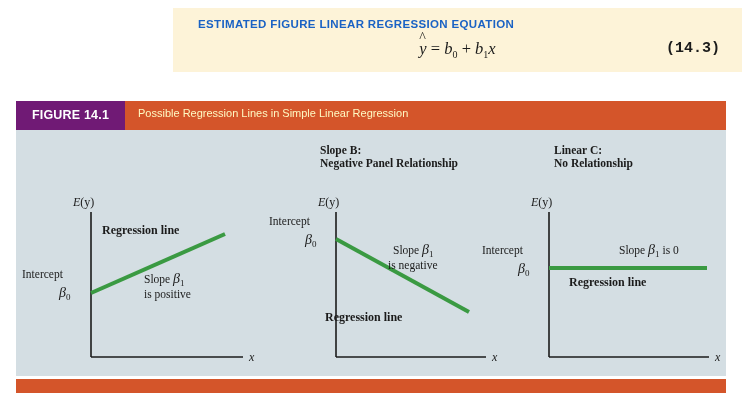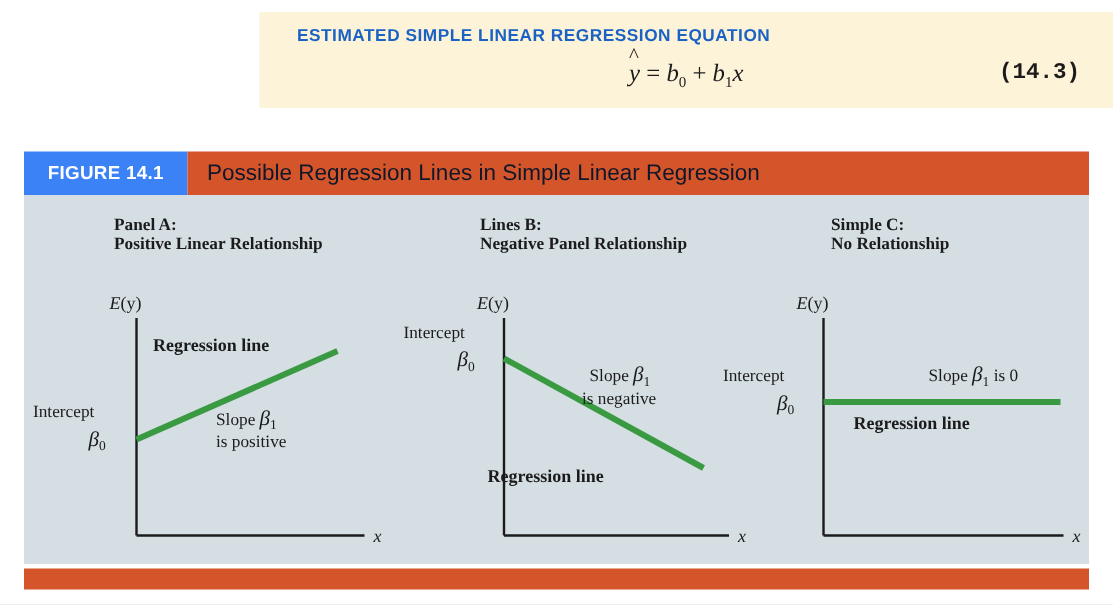--- a/index.html
+++ b/index.html
@@ -49,38 +49,38 @@
     color:#1b1b1b;
     white-space:nowrap;
   }
 
   
   #figure-header{
     position:absolute;left:16px;top:101px;width:710px;height:29px;
   }
   #figure-tag{
     position:absolute;left:0;top:0;width:109px;height:39px;
-    background:#3b82f6;
+    background:#701a75;
   }
   #figure-tag span{
     position:absolute;left:0;right:0;top:7px;
     text-align:center;
     font-family:"Liberation Sans", sans-serif;
     font-weight:bold;font-size:12.5px;
     color:#ffffff;letter-spacing:.2px;
   }
   #figure-titlebar{
     position:absolute;left:109px;top:0;right:0;height:29px;
     background:#d4552a;
   }
   #figure-titlebar span{
     position:absolute;left:13px;top:6px;
     font-family:"Liberation Sans", sans-serif;
-    font-size:15px;
-    color:#0f172a;
+    font-size:11px;
+    color:#fef9c3;
     white-space:nowrap;
   }
 
   
   #figure-body{
     position:absolute;left:16px;top:130px;width:710px;height:246px;
     background:#d4dee3;
   }
   #figure-footer{
     position:absolute;left:16px;top:379px;width:710px;height:14px;
@@ -122,21 +122,21 @@
     font-size:14px;
     font-style:italic;
     fill:#1b1b1b;
   }
   .sub{font-size:9px;font-style:normal;}
 </style>
 </head>
 <body>
 
 <div id="equation-box">
-  <div id="equation-title">ESTIMATED SIMPLE LINEAR REGRESSION EQUATION</div>
+  <div id="equation-title">ESTIMATED FIGURE LINEAR REGRESSION EQUATION</div>
 
   <div id="equation-formula">
     <span class="hatwrap"><span class="hat">^</span><span>y</span></span>
     <span>=</span>
     <span class="it">b</span><sub>0</sub>
     <span>+</span>
     <span class="it">b</span><sub>1</sub><span class="it">x</span>
   </div>
 
   <div id="equation-number">(14.3)</div>
@@ -147,24 +147,20 @@
     <span>FIGURE 14.1</span>
   </div>
   <div id="figure-titlebar">
     <span>Possible Regression Lines in Simple Linear Regression</span>
   </div>
 </div>
 
 <div id="figure-body">
 
   <div class="panel" style="left:0px;width:244px;">
-    <div class="panel-title" style="left:60px;top:14px;">
-      <div>Panel A:</div>
-      <div>Positive Linear Relationship</div>
-    </div>
 
     <svg width="244" height="246">
 
       <line x1="75" y1="82" x2="75" y2="227" stroke="#1b1b1b" stroke-width="1.6"></line>
       <line x1="75" y1="227" x2="227" y2="227" stroke="#1b1b1b" stroke-width="1.6"></line>
 
       <text class="axis-label" x="57" y="76"><tspan class="ital">E</tspan>(y)</text>
       <text class="axis-label ital" x="233" y="231" font-style="italic">x</text>
 
       <line x1="75" y1="163" x2="209" y2="104" stroke="#3a9a42" stroke-width="4"></line>
@@ -174,21 +170,21 @@
 
       <text class="note-bold" x="86" y="104">Regression line</text>
 
       <text class="note" x="128" y="153">Slope <tspan class="beta" font-size="13">β</tspan><tspan class="sub" dy="3">1</tspan></text>
       <text class="note" x="128" y="168">is positive</text>
     </svg>
   </div>
 
   <div class="panel" style="left:244px;width:239px;">
     <div class="panel-title" style="left:60px;top:14px;">
-      <div>Lines B:</div>
+      <div>Slope B:</div>
       <div>Negative Panel Relationship</div>
     </div>
 
     <svg width="239" height="246">
       <line x1="76" y1="82" x2="76" y2="227" stroke="#1b1b1b" stroke-width="1.6"></line>
       <line x1="76" y1="227" x2="226" y2="227" stroke="#1b1b1b" stroke-width="1.6"></line>
 
       <text class="axis-label" x="58" y="76"><tspan class="ital">E</tspan>(y)</text>
       <text class="axis-label ital" x="232" y="231" font-style="italic">x</text>
 
@@ -199,21 +195,21 @@
 
       <text class="note-bold" x="65" y="191">Regression line</text>
 
       <text class="note" x="133" y="124">Slope <tspan class="beta" font-size="13">β</tspan><tspan class="sub" dy="3">1</tspan></text>
       <text class="note" x="128" y="139">is negative</text>
     </svg>
   </div>
 
   <div class="panel" style="left:483px;width:227px;">
     <div class="panel-title" style="left:55px;top:14px;">
-      <div>Simple C:</div>
+      <div>Linear C:</div>
       <div>No Relationship</div>
     </div>
 
     <svg width="227" height="246">
       <line x1="50" y1="82" x2="50" y2="227" stroke="#1b1b1b" stroke-width="1.6"></line>
       <line x1="50" y1="227" x2="210" y2="227" stroke="#1b1b1b" stroke-width="1.6"></line>
 
       <text class="axis-label" x="32" y="76"><tspan class="ital">E</tspan>(y)</text>
       <text class="axis-label ital" x="216" y="231" font-style="italic">x</text>
 

